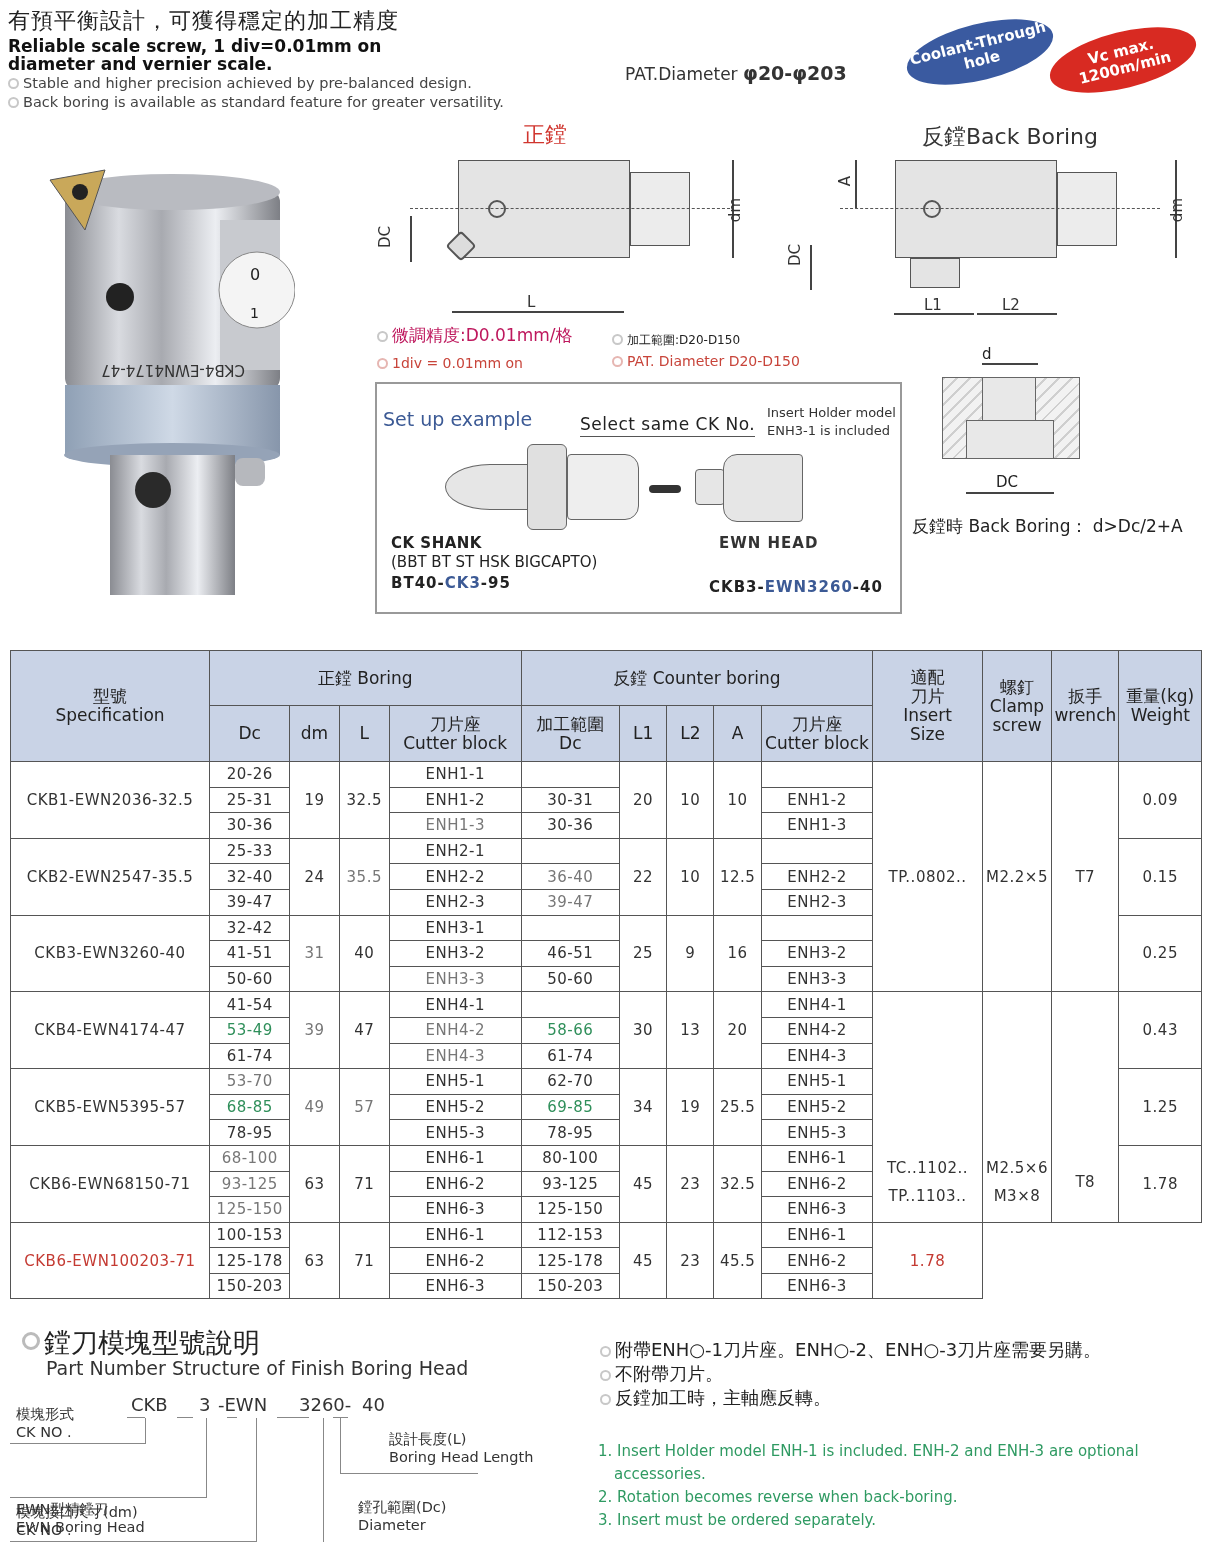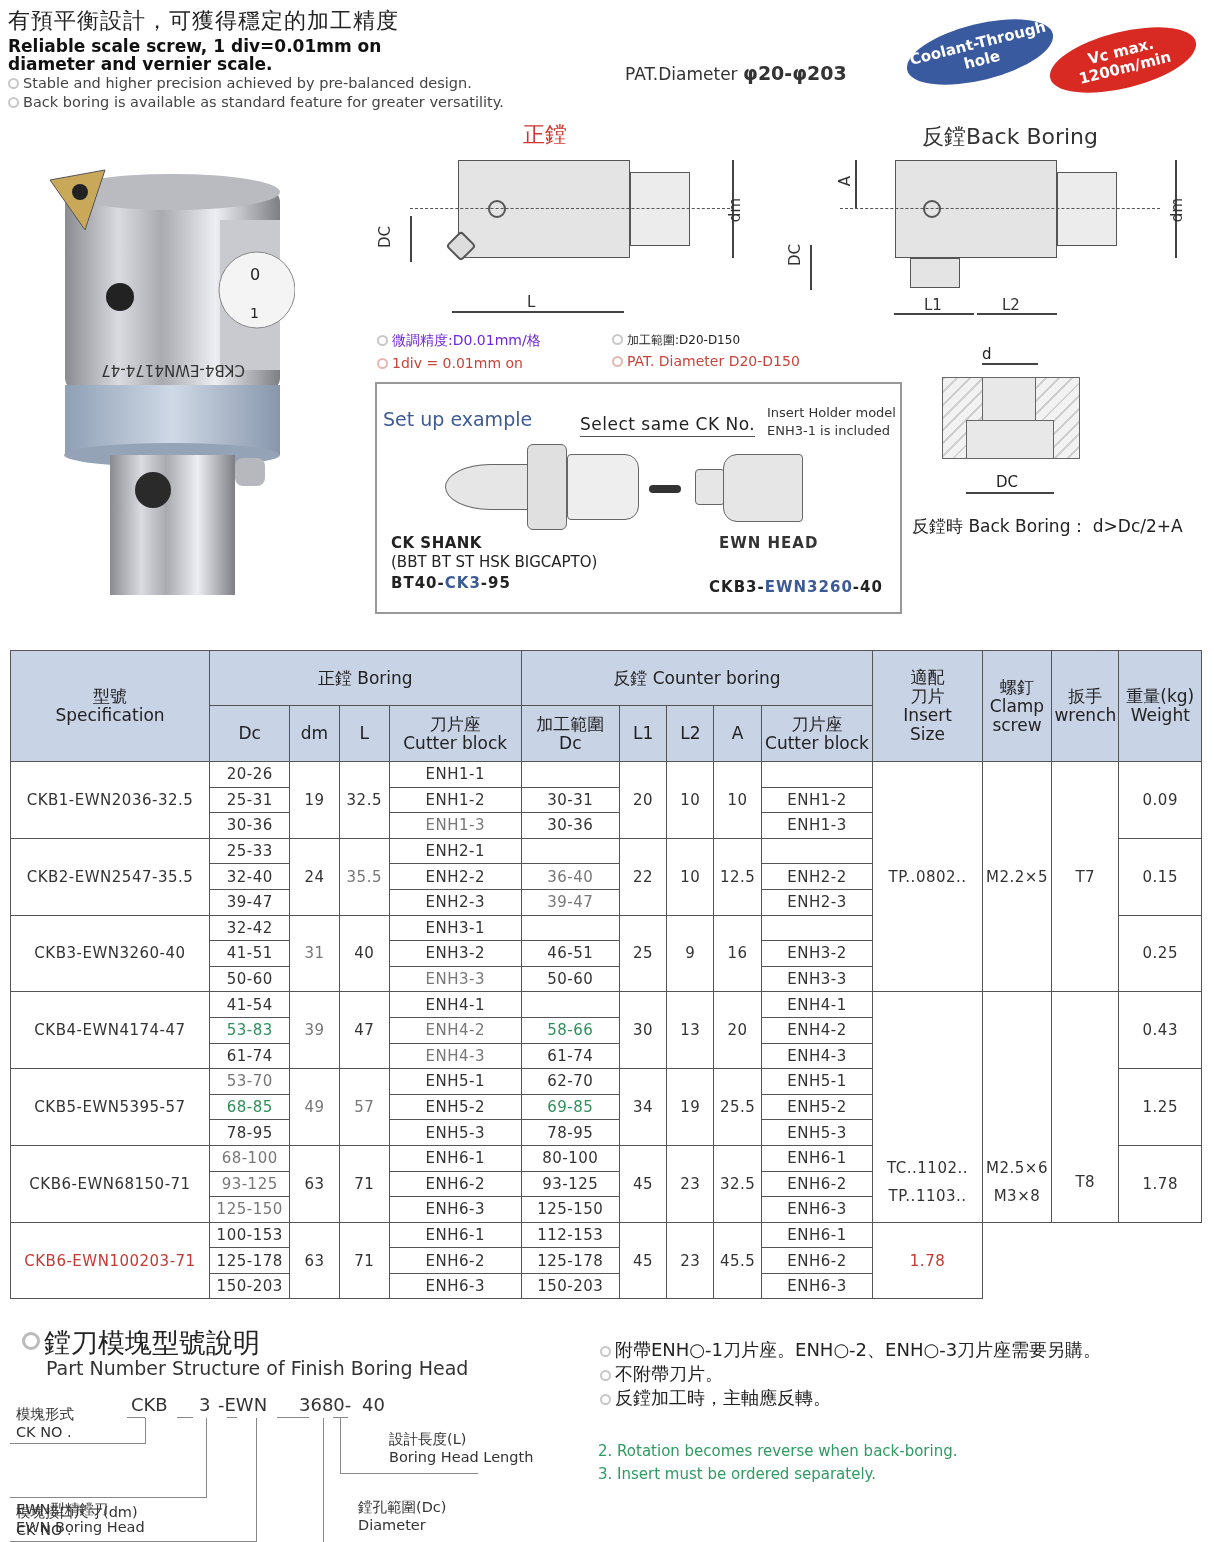--- a/index.html
+++ b/index.html
@@ -132,21 +132,21 @@
   <div class="abs dimline" style="left:395px; top:10px; width:1.5px; height:98px;"></div>
   <div class="abs dim-label vert" style="left:388px; top:48px;">dm</div>
   <div class="abs dimline" style="left:30px; top:95px; width:1.5px; height:45px;"></div>
   <div class="abs dim-label vert" style="left:6px; top:94px;">DC</div>
   <div class="abs dimline" style="left:114px; top:163px; width:80px; height:1.5px;"></div>
   <div class="abs dimline" style="left:197px; top:163px; width:80px; height:1.5px;"></div>
   <div class="abs dim-label" style="left:144px; top:146px;">L1</div>
   <div class="abs dim-label" style="left:222px; top:146px;">L2</div>
 </div>
 
-<div class="abs" style="left:377px; top:332px; font-size:14px; color:#6d28d9;"><span class="bul"></span><span>微調精度:D0.01mm/格</span></div>
+<div class="abs" style="left:377px; top:324px; font-size:17px; color:#be185d;"><span class="bul"></span><span>微調精度:D0.01mm/格</span></div>
 <div class="abs" style="left:377px; top:355px; font-size:14px; color:#c8443a;"><span class="bul" style="border-color:#e6b6b2;"></span><span>1div = 0.01mm on</span></div>
 <div class="abs" style="left:612px; top:332px; font-size:12px; color:#222;"><span class="bul"></span><span>加工範圍:D20-D150</span></div>
 <div class="abs" style="left:612px; top:353px; font-size:14px; color:#c8443a;"><span class="bul" style="border-color:#e6b6b2;"></span><span>PAT. Diameter D20-D150</span></div>
 
 <div class="abs setup-box">
   <div class="abs" style="left:6px; top:24px; font-size:19px; color:#3c5a95;">Set up example</div>
   <div class="abs" style="left:203px; top:30px; font-size:17px; color:#222; letter-spacing:0.5px; border-bottom:1px solid #555; padding-bottom:2px;">Select same CK No.</div>
   <div class="abs" style="left:390px; top:20px; font-size:13px; color:#333; line-height:18px;">
     <div>Insert Holder model</div>
     <div>ENH3-1 is included</div>
@@ -343,21 +343,21 @@
       <td rowspan="9">
           <div style="margin-top:150px;">M2.5×6</div>
           <div style="margin-top:10px;">M3×8</div>
         </td>
       <td rowspan="9">
           <div style="margin-top:150px;">T8</div>
         </td>
       <td rowspan="3">0.43</td>
     </tr>
     <tr>
-      <td class="green">53-83</td>
+      <td class="green">53-49</td>
       <td class="grey">ENH4-2</td>
       <td class="green">58-66</td>
       <td>ENH4-2</td>
     </tr>
     <tr>
       <td>61-74</td>
       <td class="grey">ENH4-3</td>
       <td>61-74</td>
       <td>ENH4-3</td>
     </tr>
@@ -441,21 +441,21 @@
     </tr>
   </tbody>
 </table>
 
 <div class="abs pn-title"><span class="bul" style="width:18px;height:18px;border-width:3px;border-color:#bbb;vertical-align:2px;"></span><span>鏜刀模塊型號說明</span></div>
 <div class="abs pn-sub">Part Number Structure of Finish Boring Head</div>
 
 <div class="abs pn-code" style="left:131px; top:1394px;">CKB</div>
 <div class="abs pn-code" style="left:199px; top:1394px;">3</div>
 <div class="abs pn-code" style="left:218px; top:1394px;">-EWN</div>
-<div class="abs pn-code" style="left:299px; top:1394px;">3680-</div>
+<div class="abs pn-code" style="left:299px; top:1394px;">3260-</div>
 <div class="abs pn-code" style="left:362px; top:1394px;">40</div>
 
 <div class="abs pn-line" style="left:127px; top:1417px; width:18px; height:1px;"></div>
 <div class="abs pn-line" style="left:177px; top:1417px; width:16px; height:1px;"></div>
 <div class="abs pn-line" style="left:227px; top:1417px; width:10px; height:1px;"></div>
 <div class="abs pn-line" style="left:277px; top:1417px; width:32px; height:1px;"></div>
 <div class="abs pn-line" style="left:333px; top:1417px; width:15px; height:1px;"></div>
 
 <div class="abs pn-line" style="left:145px; top:1418px; width:1px; height:26px;"></div>
 <div class="abs pn-line" style="left:10px; top:1443px; width:136px; height:1px;"></div>
@@ -487,15 +487,16 @@
     <div>鏜孔範圍(Dc)</div>
     <div>Diameter</div>
   </div>
 
 <div class="abs notes-cn">
   <div><span class="bul"></span><span>附帶ENH○-1刀片座。ENH○-2、ENH○-3刀片座需要另購。</span></div>
   <div><span class="bul"></span><span>不附帶刀片。</span></div>
   <div><span class="bul"></span><span>反鏜加工時，主軸應反轉。</span></div>
 </div>
 <div class="abs notes-en">
+  <div style="padding-left:16px; text-indent:-16px;">1. Insert Holder model ENH-1 is included. ENH-2 and ENH-3 are optional accessories.</div>
   <div>2. Rotation becomes reverse when back-boring.</div>
   <div>3. Insert must be ordered separately.</div>
 </div>
 
 </body></html>

